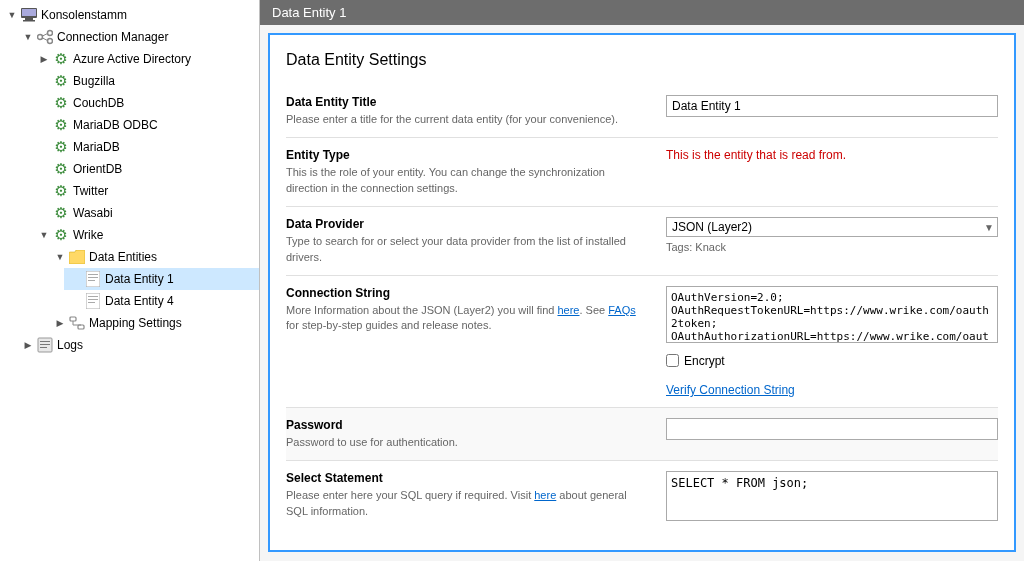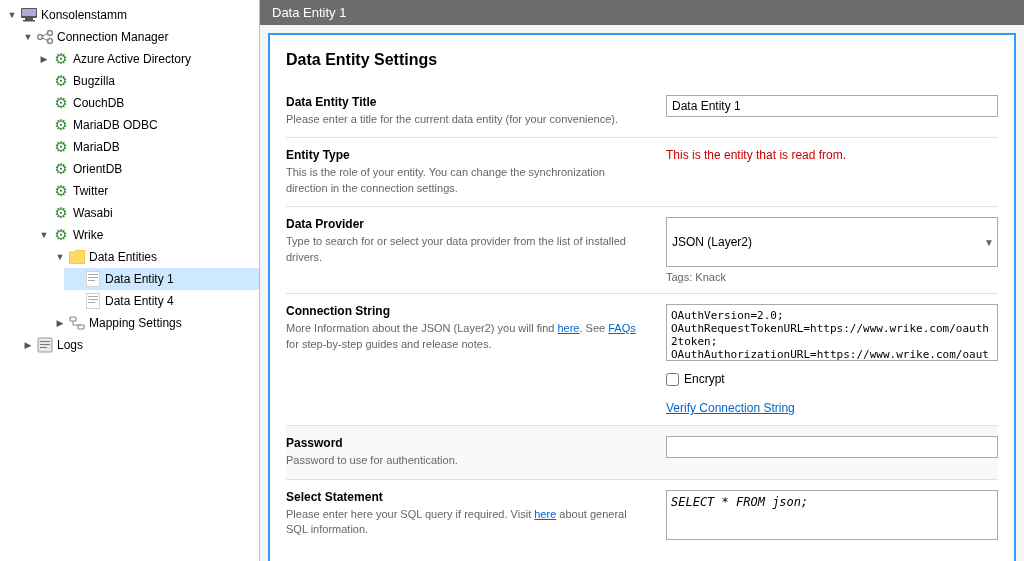--- a/index.html
+++ b/index.html
@@ -93,21 +93,21 @@
 
     .settings-panel {
       border: 2px solid #3399ff;
       margin: 8px;
       background: #ffffff;
       padding: 16px;
     }
 
     .settings-title {
       font-size: 16px;
-      font-weight: bold;
+      font-weight: normal;
       margin-bottom: 16px;
       color: #000;
     }
 
     .form-section {
       display: flex;
       border-bottom: 1px solid #e0e0e0;
       padding: 10px 0;
       align-items: flex-start;
     }
@@ -152,21 +152,21 @@
       background: #fff;
     }
 
     .form-select-wrapper {
       position: relative;
       width: 100%;
     }
 
     .form-select {
       width: 100%;
-      padding: 17px 5px;
+      padding: 2px 5px;
       border: 1px solid #aaa;
       font-size: 12px;
       background: #fff;
       appearance: none;
       -webkit-appearance: none;
     }
 
     .form-select-arrow {
       position: absolute;
       right: 4px;
@@ -223,21 +223,20 @@
     }
 
     .select-statement-area {
       width: 100%;
       height: 50px;
       border: 1px solid #aaa;
       font-size: 12px;
       padding: 4px;
       resize: none;
       font-family: monospace;
-      font-style: italic;
     }
 
     
     .gear-green {
       color: #3c8c3c;
       font-size: 15px;
     }
   </style>
 </head>
 <body>

